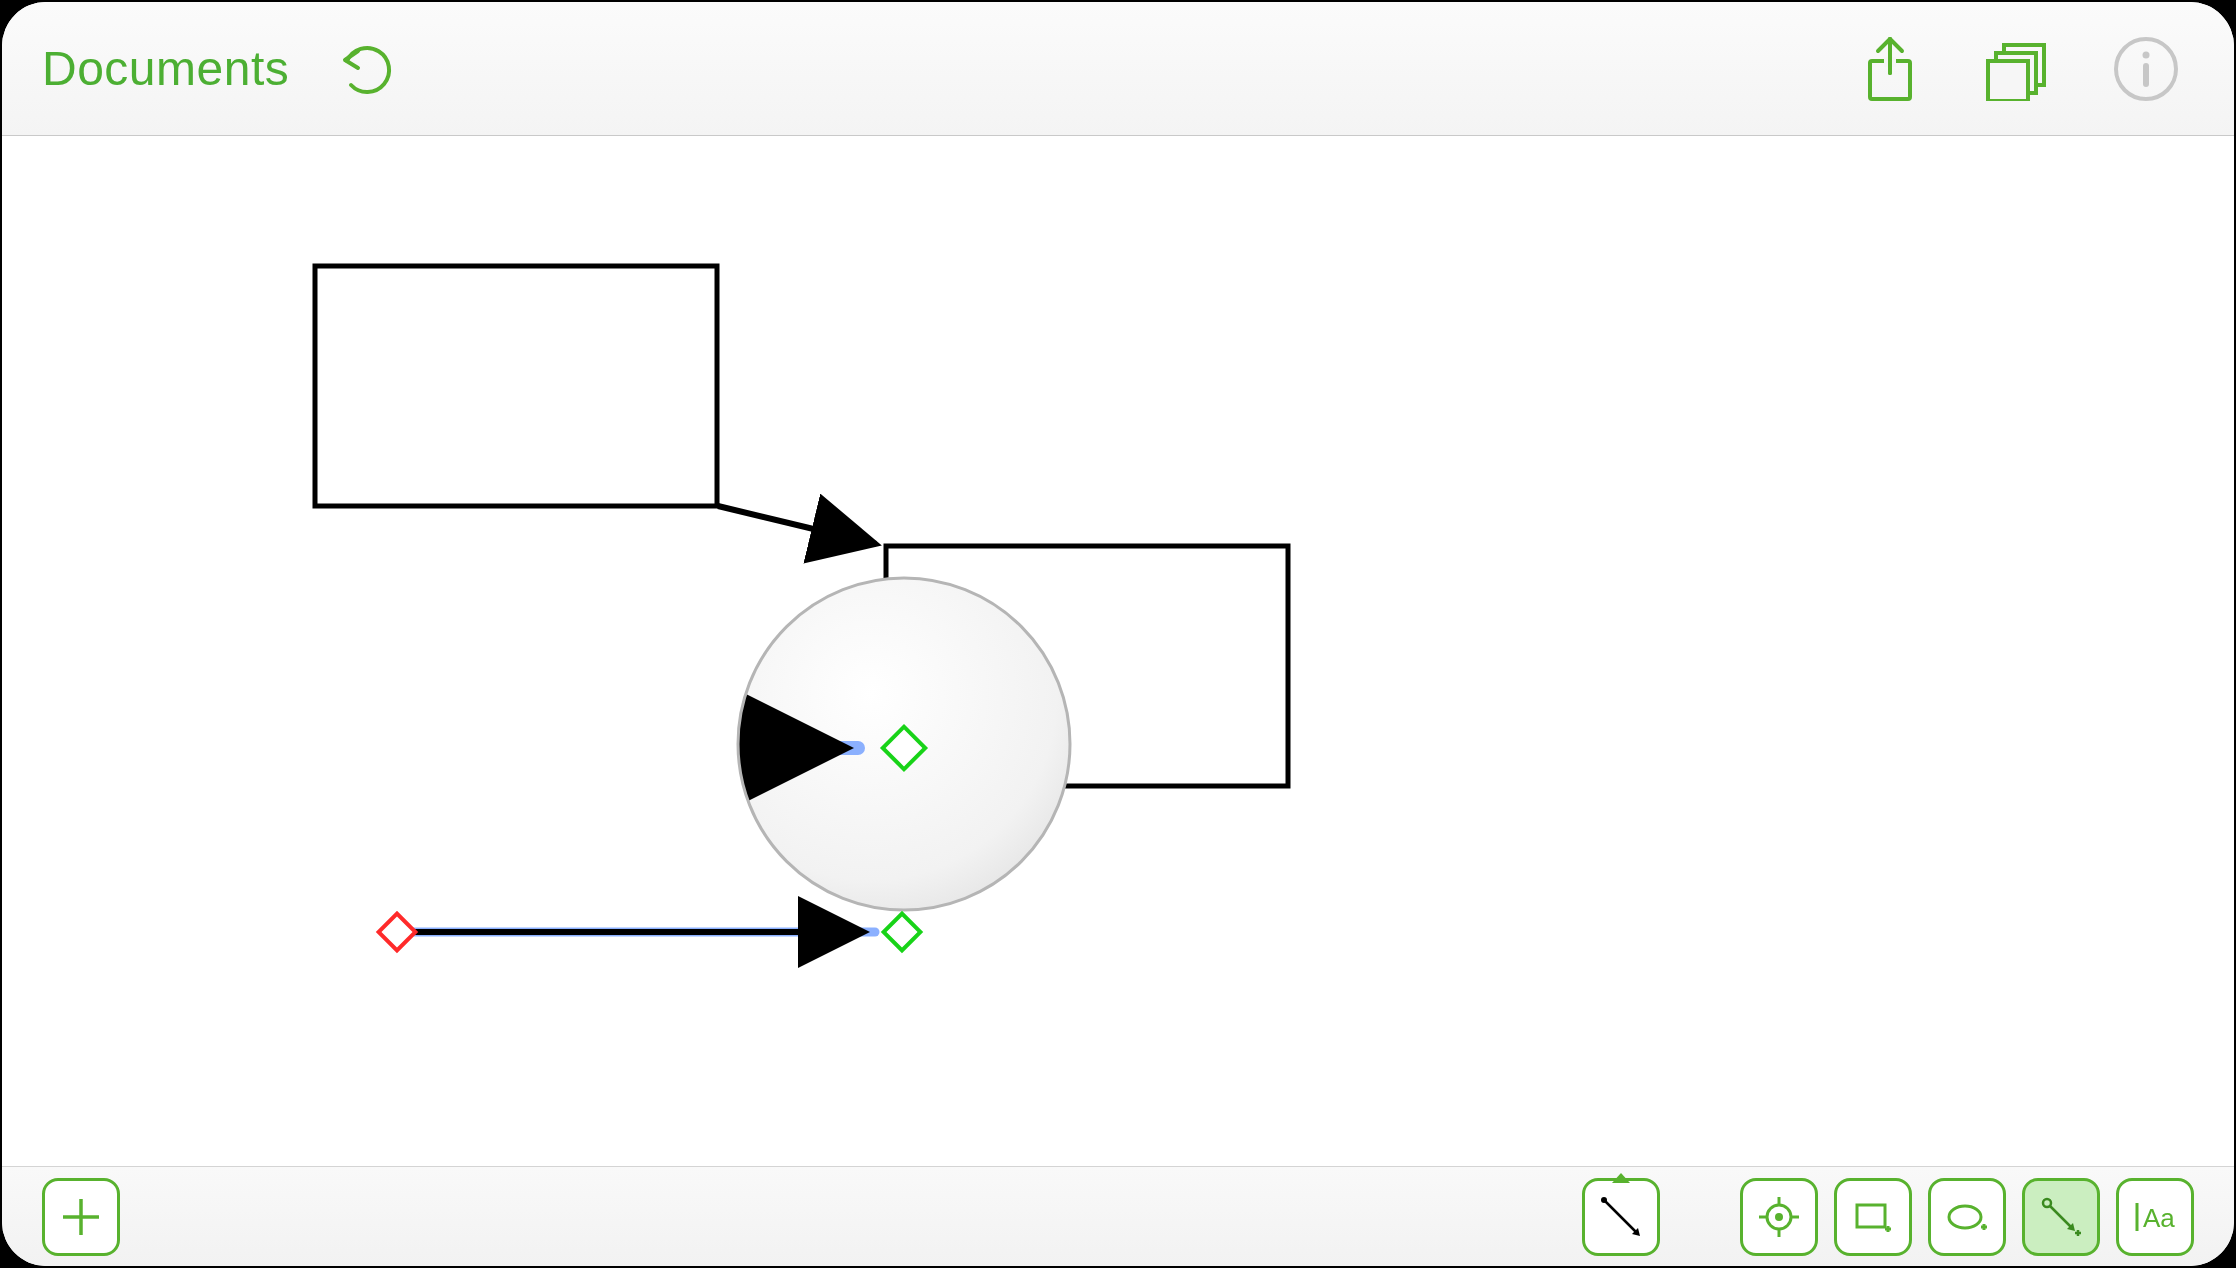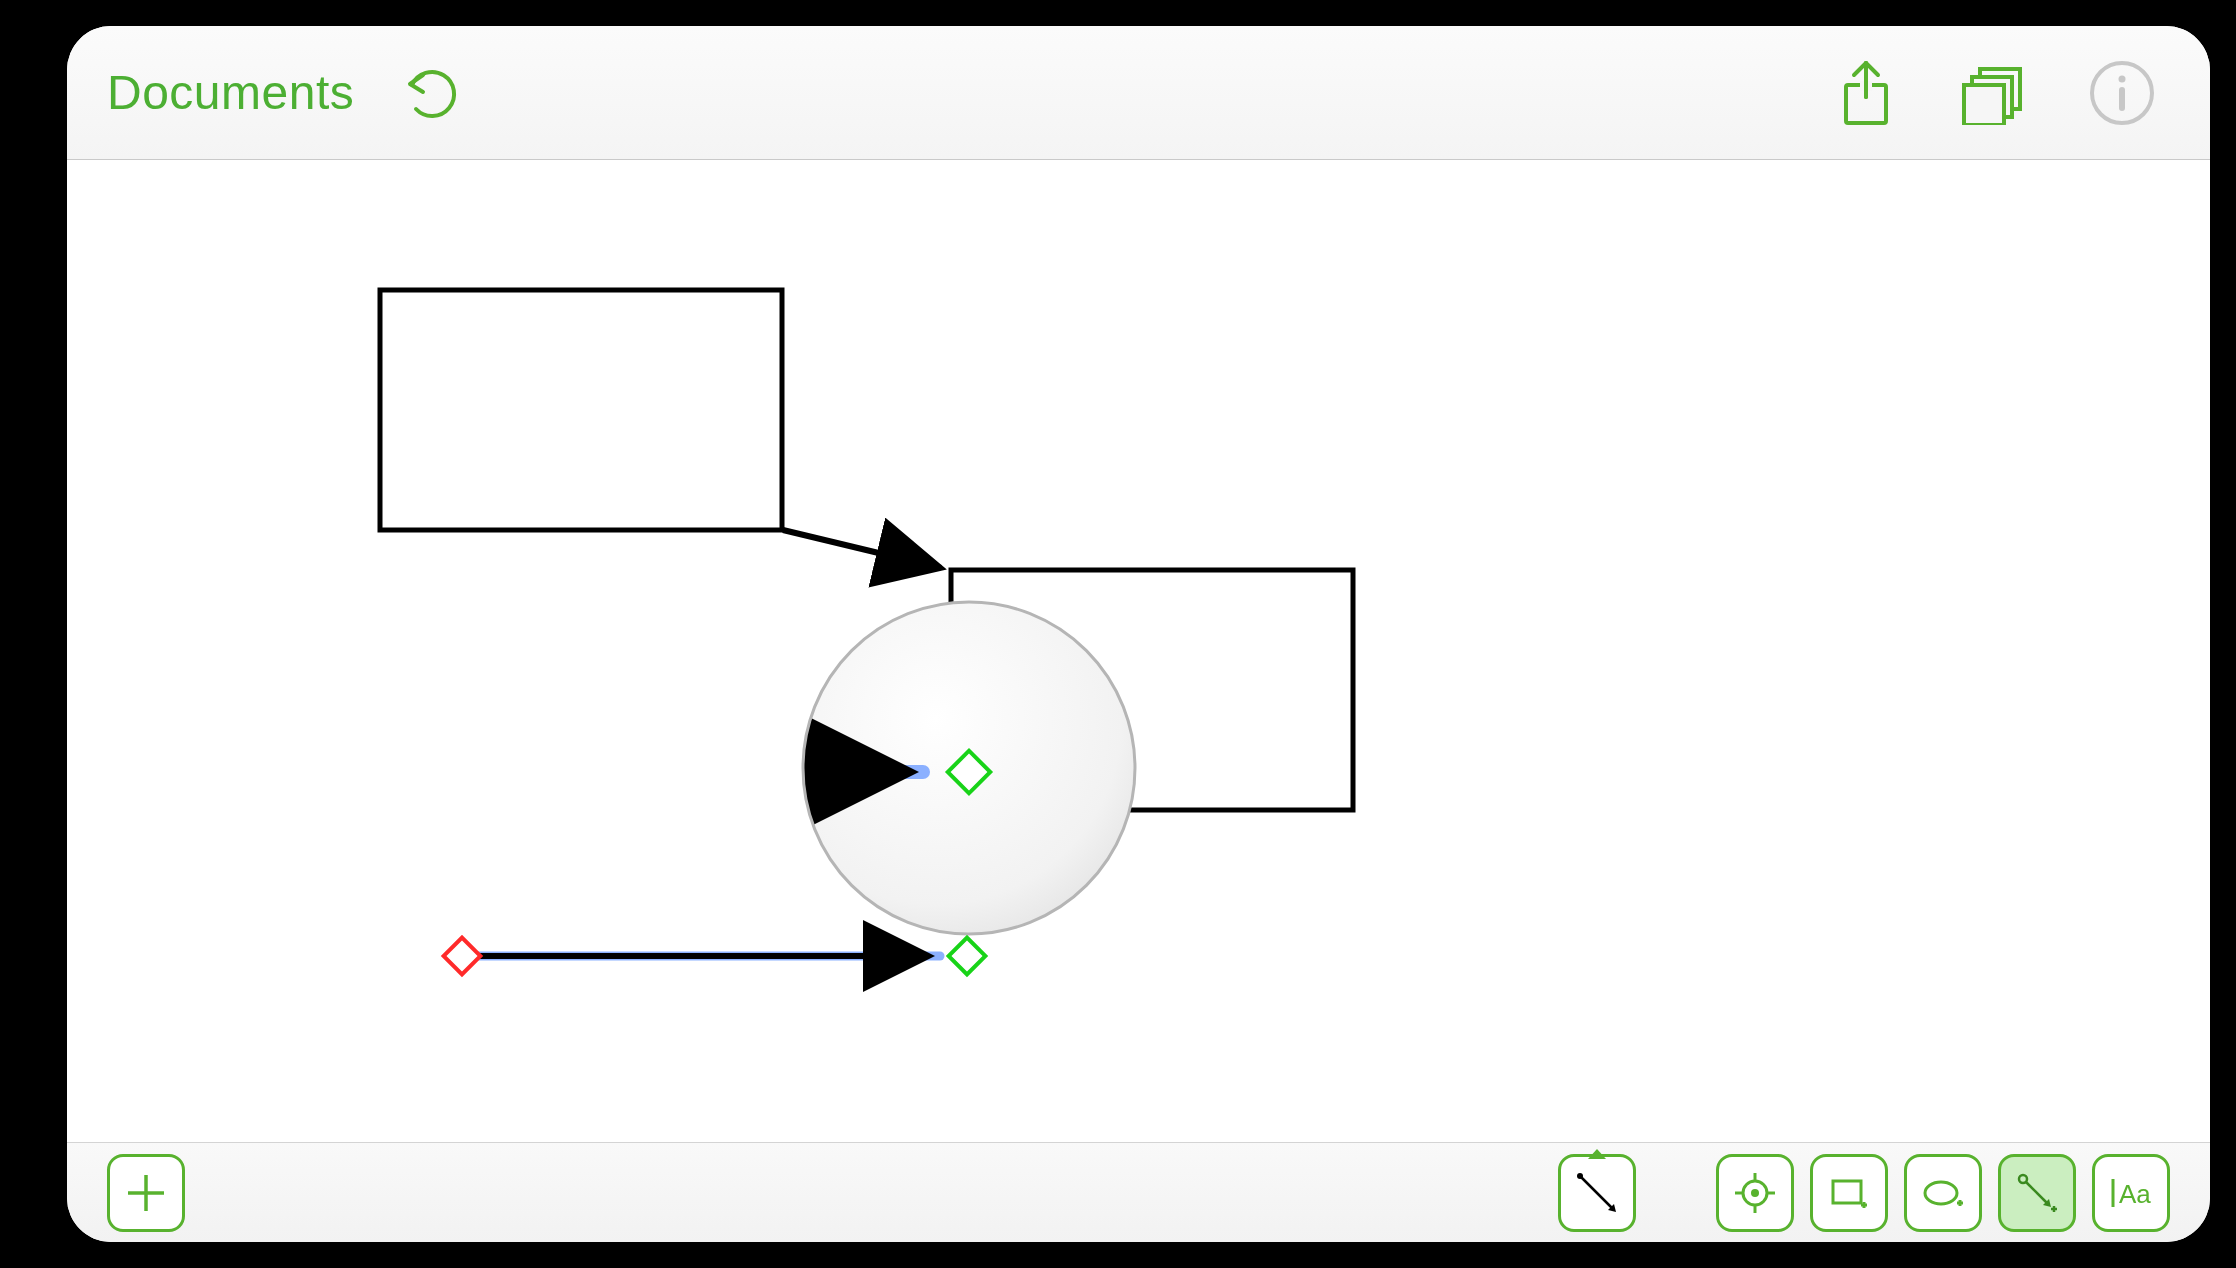--- a/index.html
+++ b/index.html
@@ -9,23 +9,22 @@
     background: #000;
     display: flex;
     align-items: center;
     justify-content: center;
   }
   .device-frame {
     width: 2236px;
     height: 1268px;
     background: #000;
     border-radius: 60px;
-    padding: 26px;
+    padding: 2px;
     transform-origin: top left;
-    margin-left: 41px;
   }
   .screen {
     width: 100%;
     height: 100%;
     background: #fff;
     border-radius: 44px;
     overflow: hidden;
     display: flex;
     flex-direction: column;
     position: relative;

